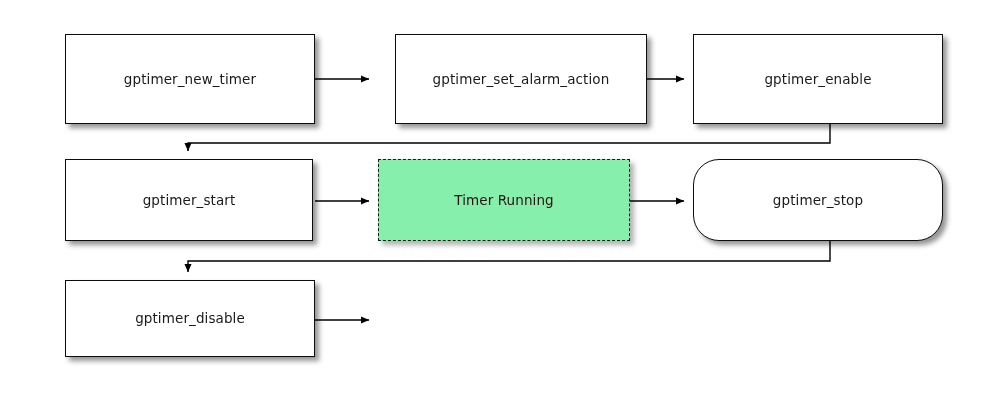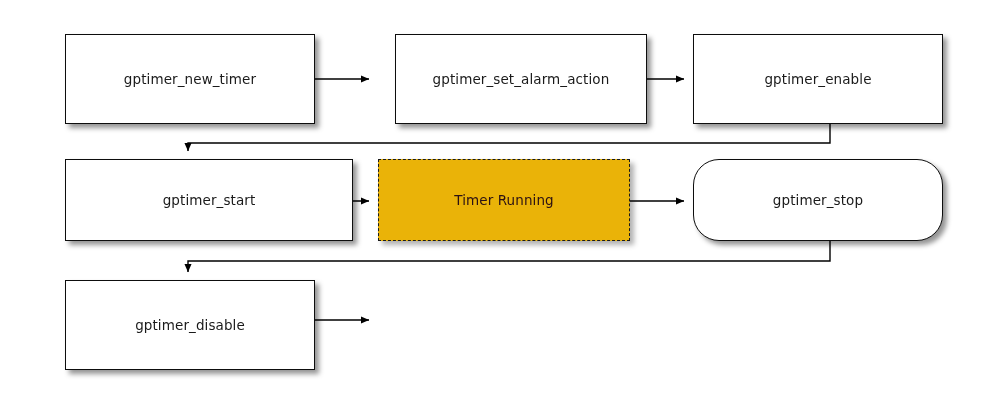--- a/index.html
+++ b/index.html
@@ -41,21 +41,21 @@
   }
   .node .node-label {
     font-size: 13.5px;
     line-height: 1.55;
     color: #1a1a1a;
     text-align: center;
     white-space: nowrap;
     letter-spacing: 0.1px;
   }
   .node.state-node {
-    background: #eab308;
+    background: #86efac;
     border: 1.5px dashed #1a1a1a;
     box-shadow: 4px 4px 5px rgba(0,0,0,0.30);
   }
   .node.state-node .node-label {
     color: #2b1114;
   }
 </style>
 </head>
 <body>
 
@@ -90,30 +90,30 @@
   </div>
 
   <div class="node" style="left:378px; top:34px; width:252px; height:90px;margin-left:17px;">
     <div class="node-label">gptimer_set_alarm_action</div>
   </div>
 
   <div class="node" style="left:693px; top:34px; width:250px; height:90px;">
     <div class="node-label">gptimer_enable</div>
   </div>
 
-  <div class="node" style="left:65px; top:159px; width:288px; height:82px;">
+  <div class="node" style="left:65px; top:159px; width:248px; height:82px;">
     <div class="node-label">gptimer_start</div>
   </div>
 
   <div class="node state-node" style="left:378px; top:159px; width:252px; height:82px;">
     <div class="node-label">Timer Running</div>
   </div>
 
   <div class="node" style="left:693px; top:159px; width:250px; height:82px;border-radius:26px;">
     <div class="node-label">gptimer_stop</div>
   </div>
 
-  <div class="node" style="left:65px; top:280px; width:250px; height:90px;">
+  <div class="node" style="left:65px; top:280px; width:250px; height:77px;">
     <div class="node-label">gptimer_disable</div>
   </div>
 
 
 </div>
 
 </body></html>

